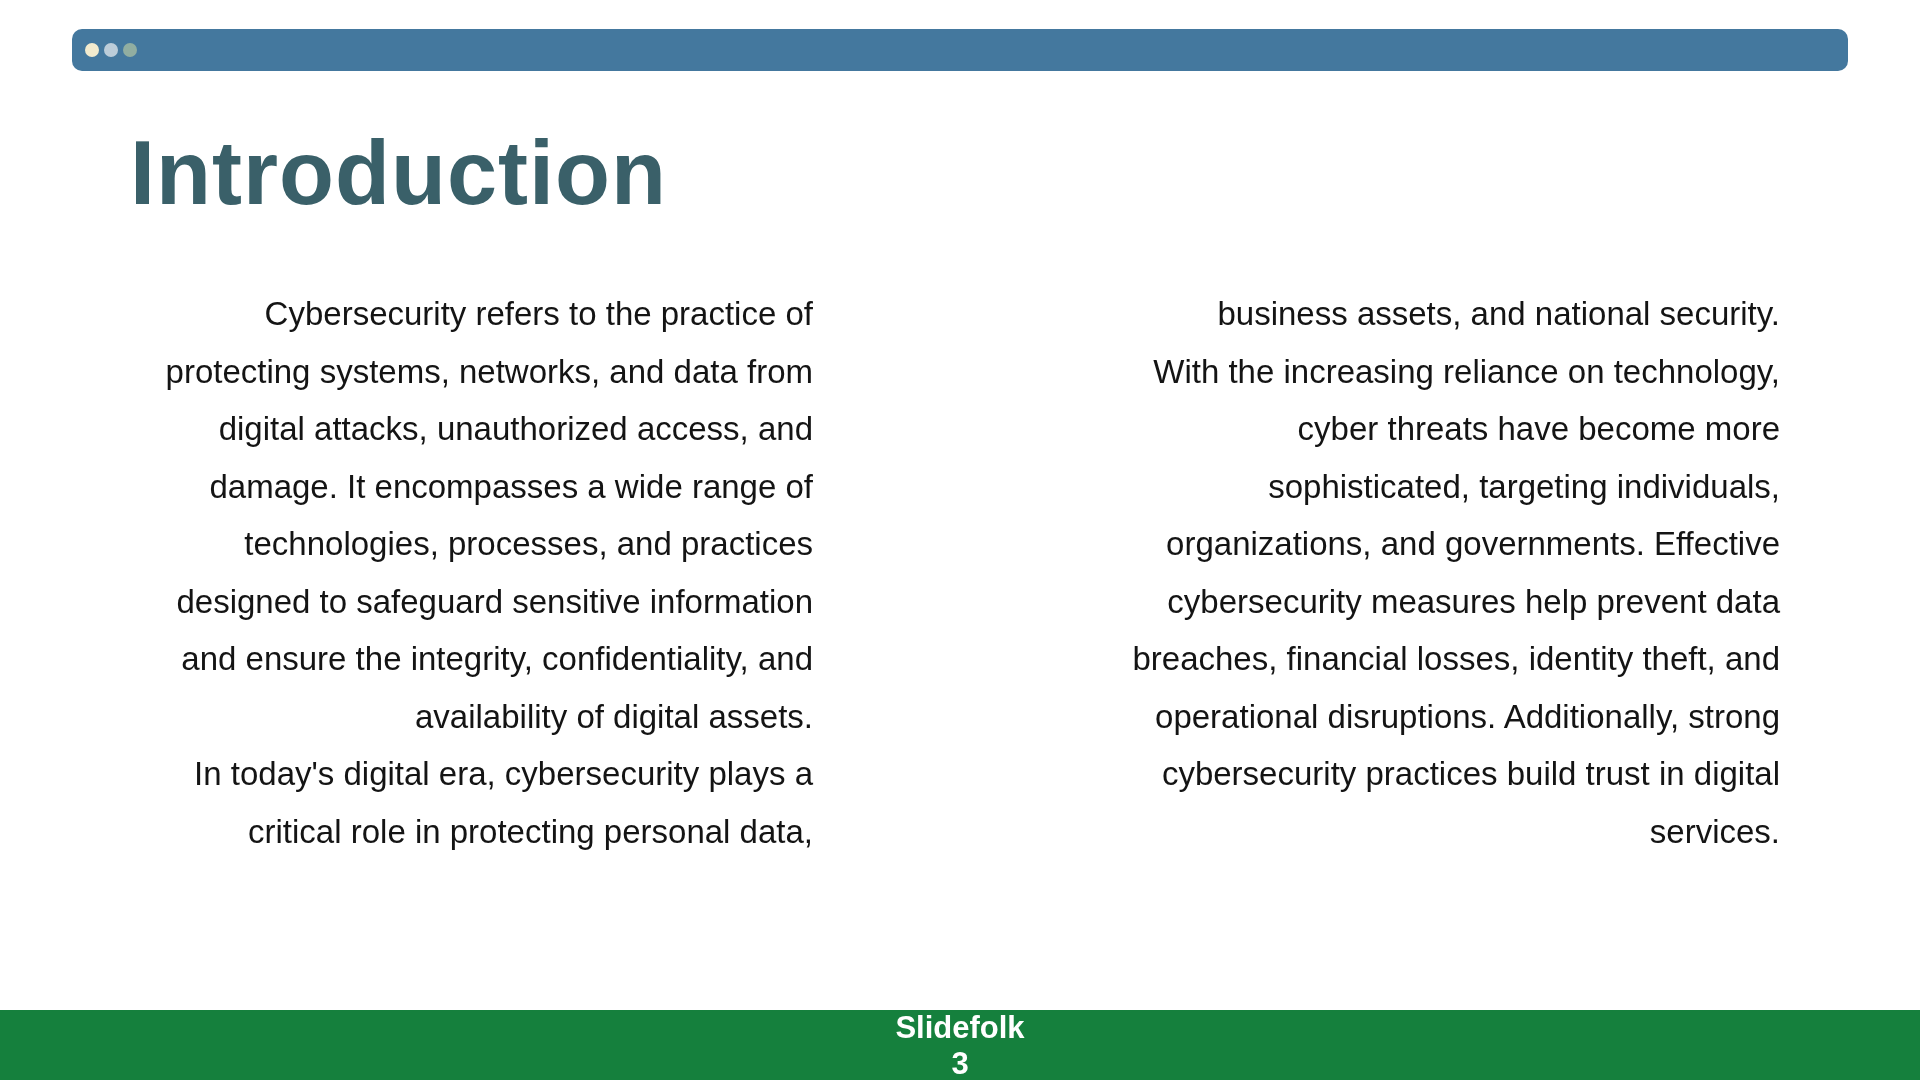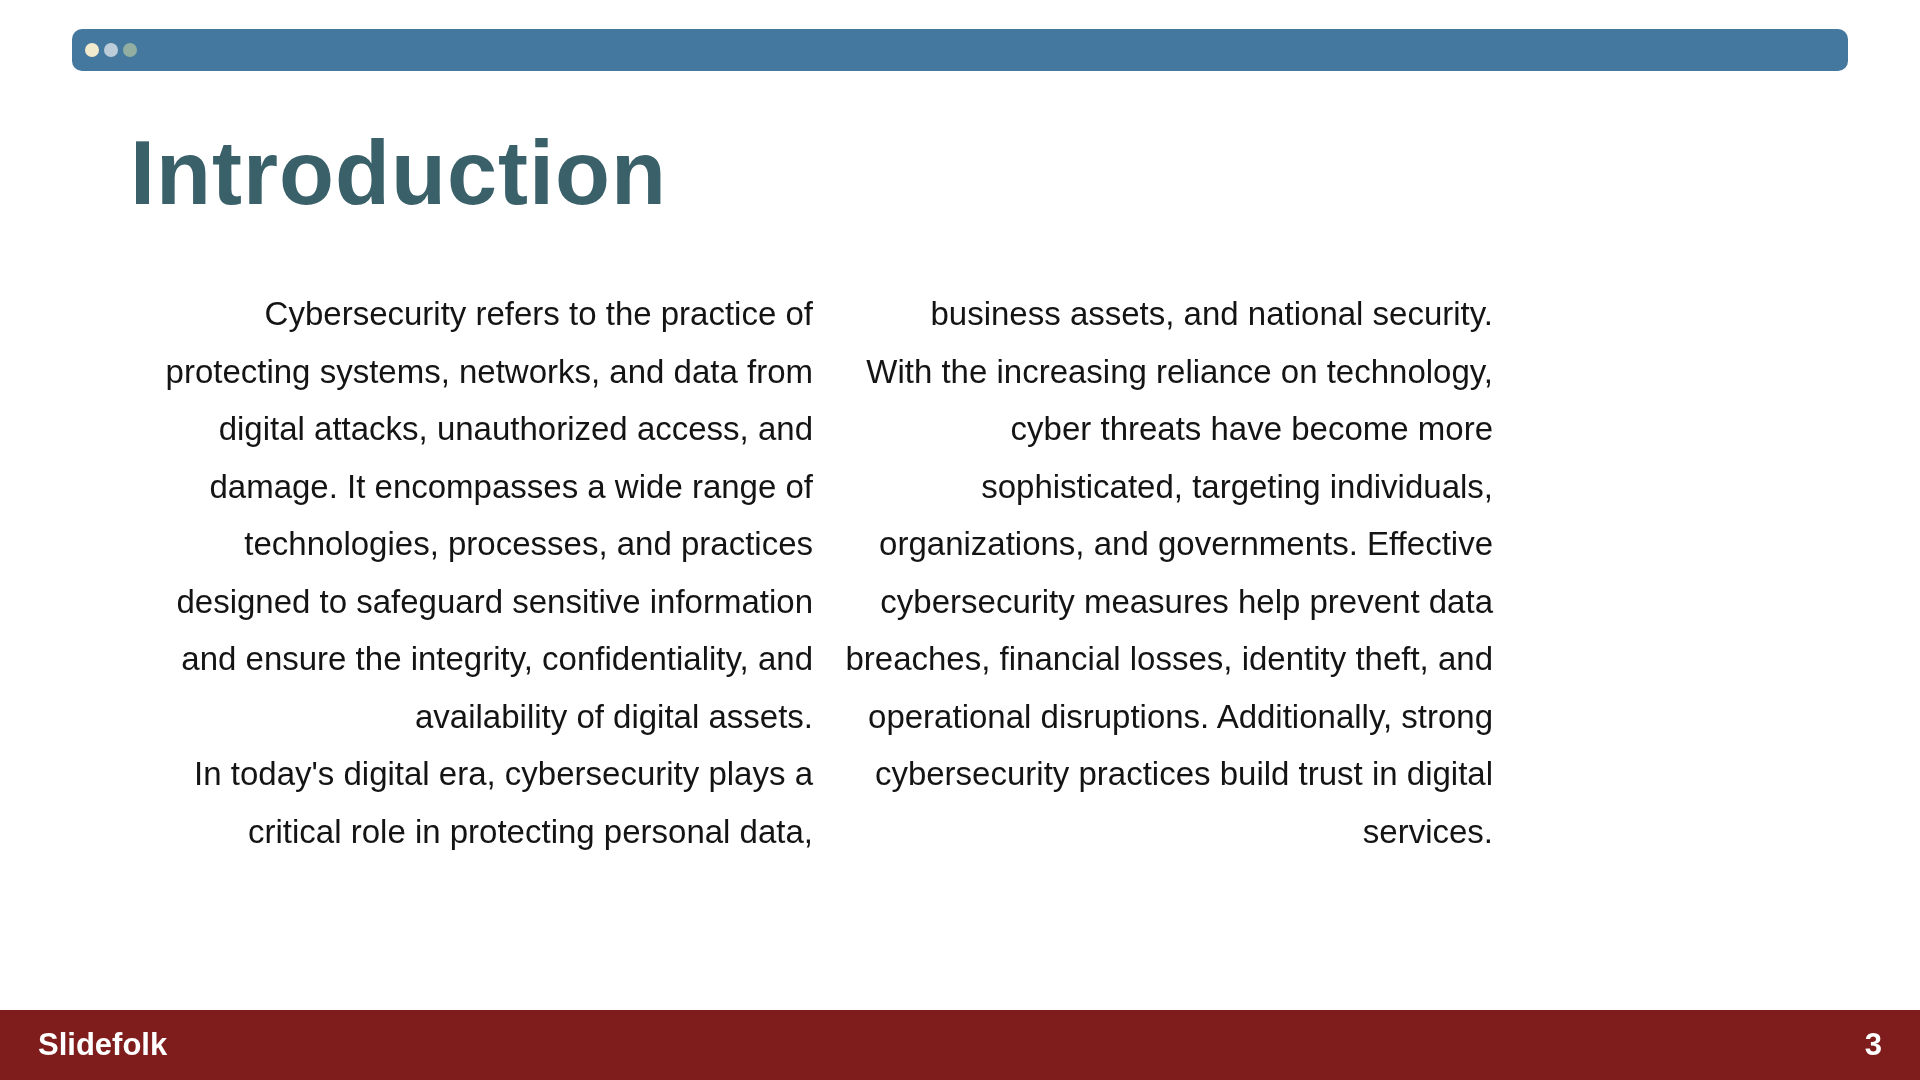--- a/index.html
+++ b/index.html
@@ -52,45 +52,47 @@
     letter-spacing: 1px;
     color: #3A6069;
   }
 
   
   .columns {
     position: absolute;
     left: 133px;
     top: 285px;
     display: flex;
+    gap: 287px;
   }
   .col {
     width: 680px;
     font-size: 33px;
     line-height: 57.5px;
     color: #141414;
     white-space: pre-line;
   }
 
   
   .footer-bar {
     position: absolute;
     left: 0;
     top: 1010px;
     width: 1920px;
     height: 70px;
-    background: #7f1d1d;
+    background: #15803d;
     display: flex;
     align-items: center;
     justify-content: space-between;
     padding: 0 38px;
     box-sizing: border-box;
     color: #ffffff;
     font-weight: bold;
     font-size: 31px;
+    flex-direction: column;
   }
 </style>
 </head>
 <body>
 
 <div class="slide">
 
   <div class="window-bar">
     <span class="dot dot-1"></span>
     <span class="dot dot-2"></span>

